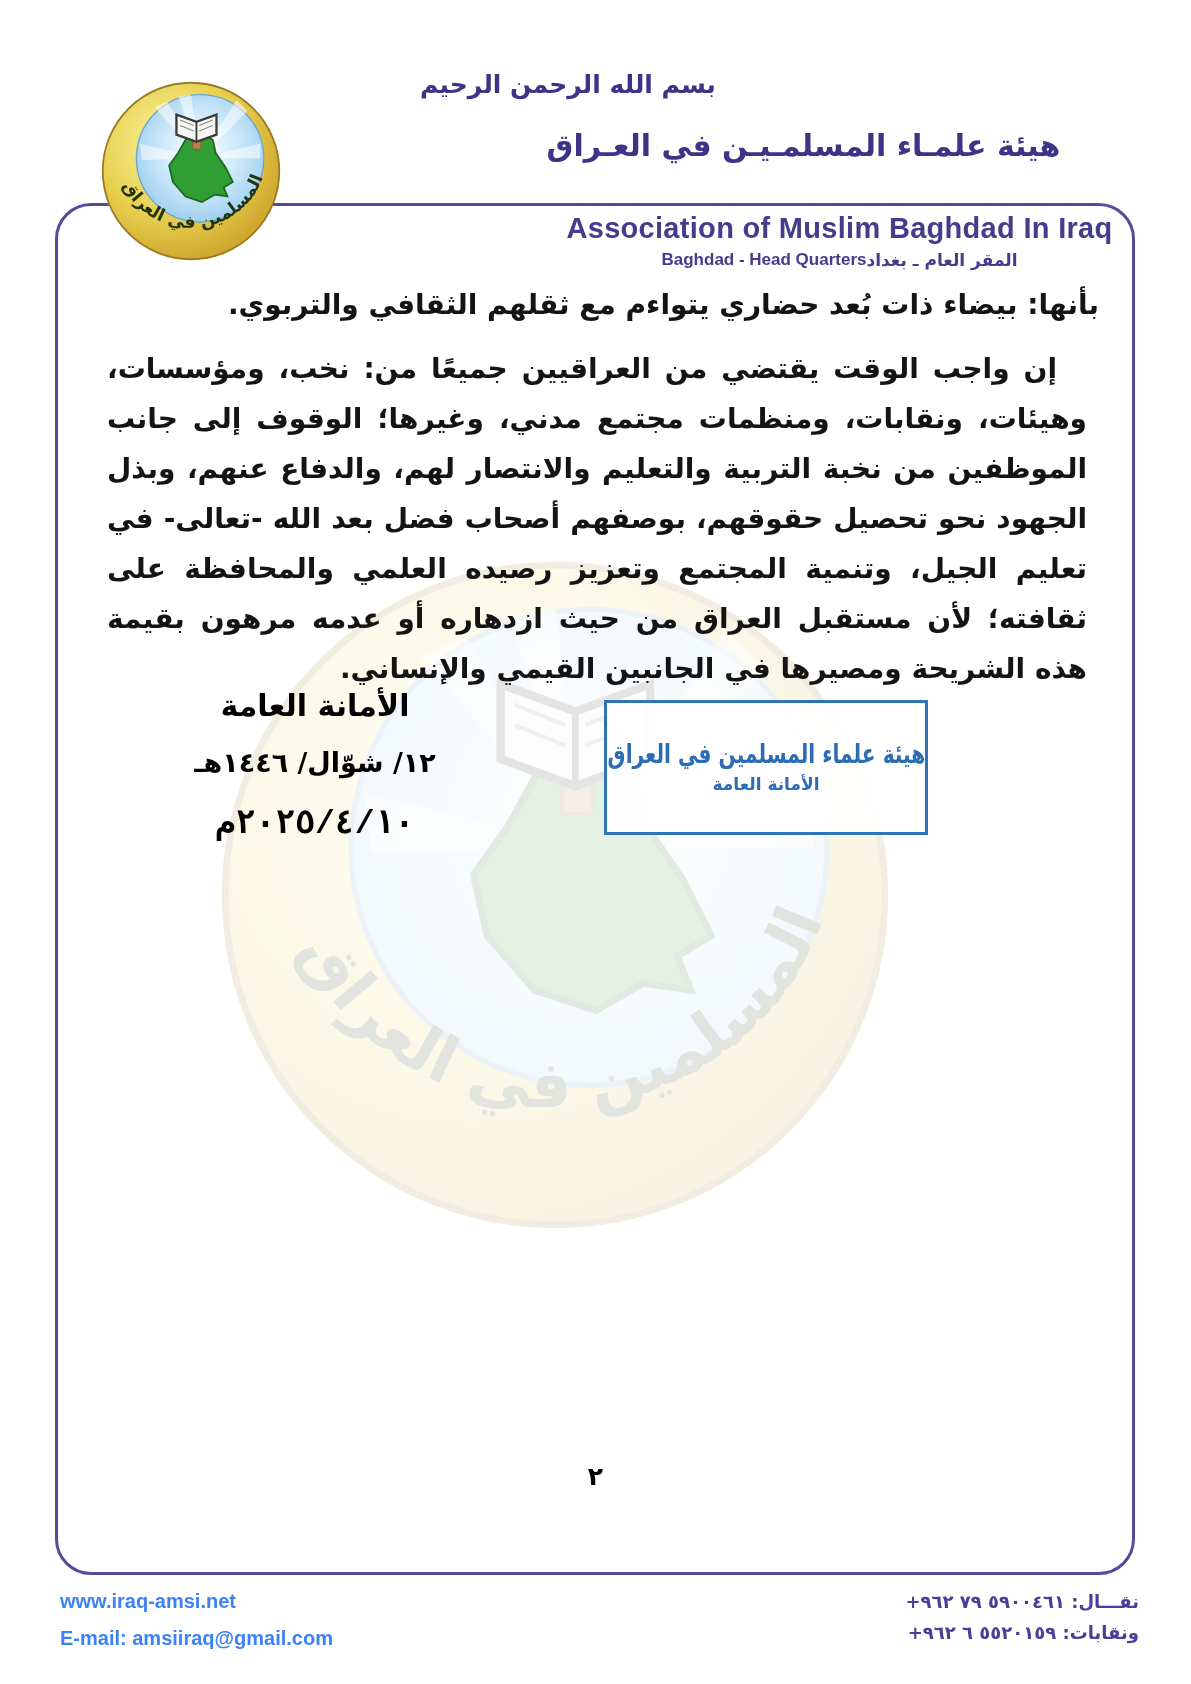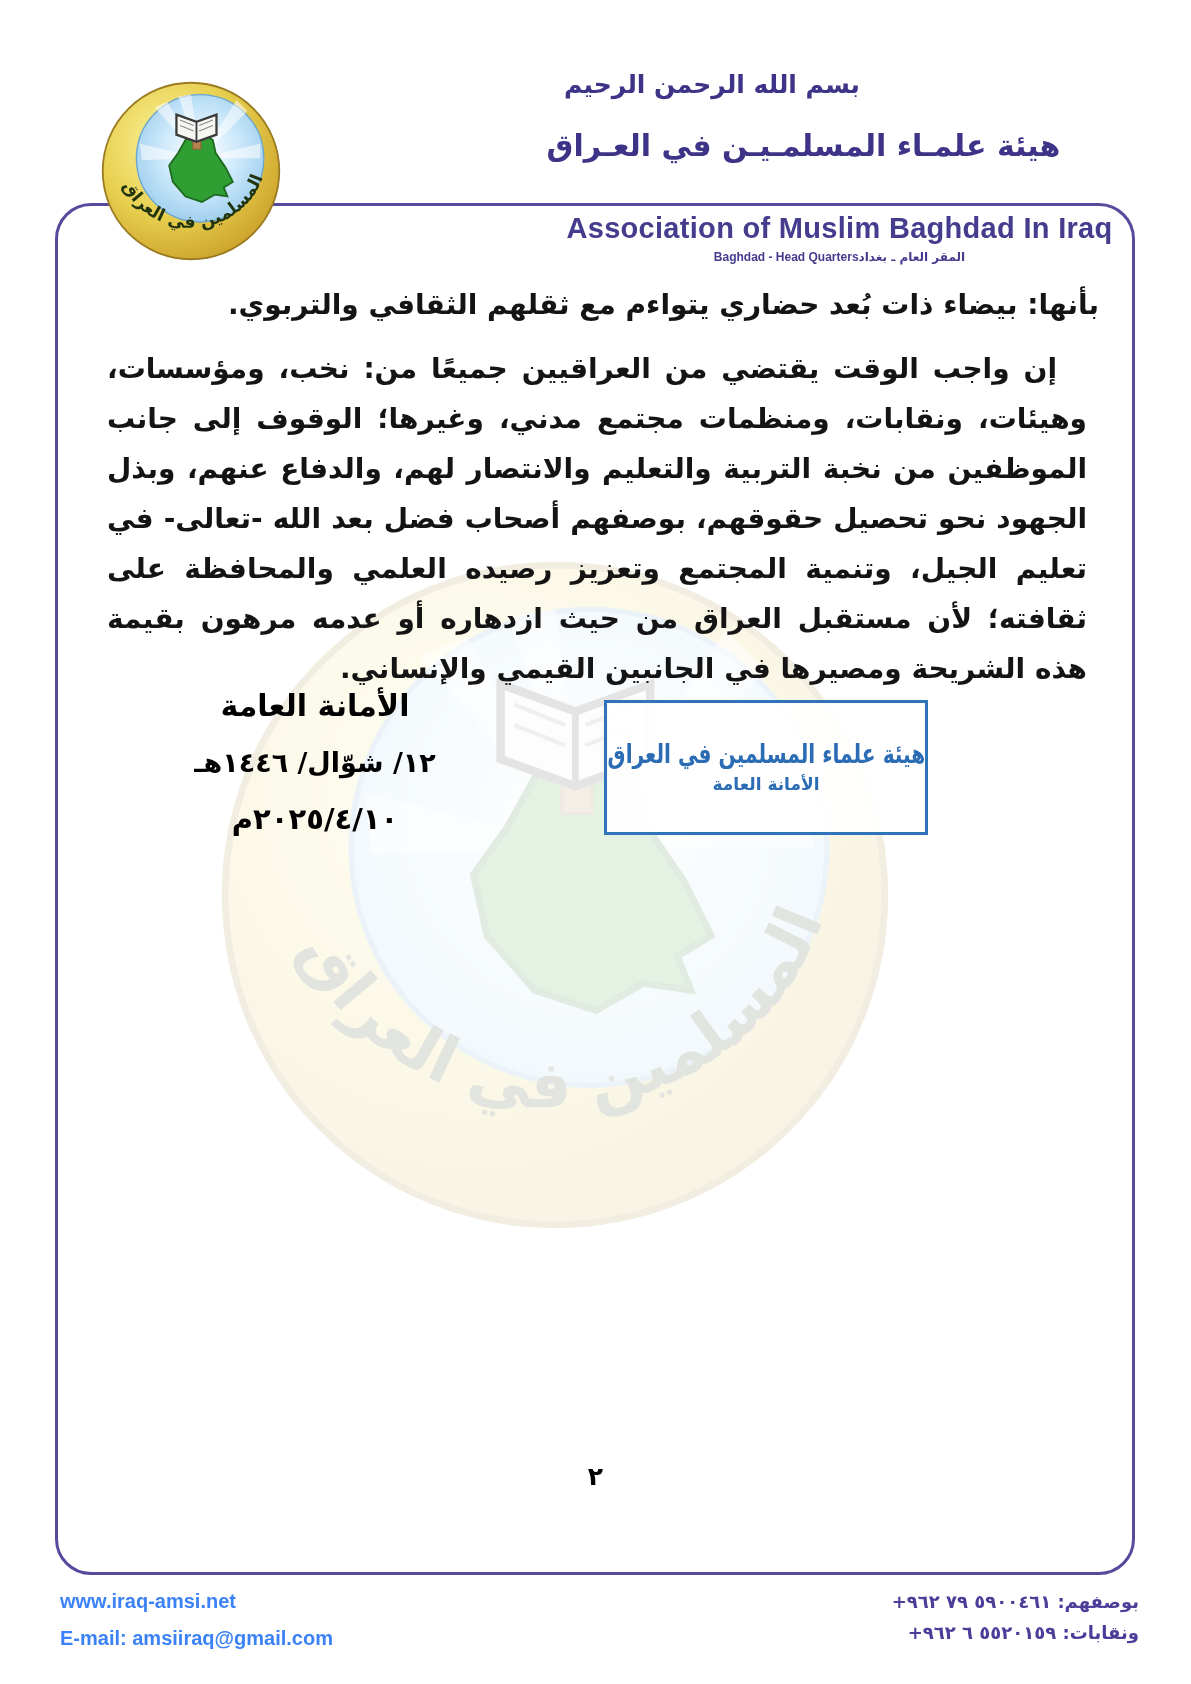--- a/index.html
+++ b/index.html
@@ -15,55 +15,55 @@
     border:3px solid #554a9c; border-radius:36px; z-index:1;
   }
   
   .watermark {
     position:absolute; left:215px; top:555px; width:680px; height:680px;
     opacity:0.13; z-index:0;
   }
   
   .logo-header { position:absolute; left:100px; top:80px; width:182px; height:182px; z-index:3; }
   .bismillah {
-    position:absolute; left:420px; top:70px; width:440px; text-align:right;
+    position:absolute; left:420px; top:70px; width:440px; text-align:left;
     color:#3e3487; font-size:25px; font-weight:bold; direction:rtl; z-index:2;
   }
   .org-title-ar {
     position:absolute; left:486px; right:70px; top:128px; text-align:center;
     color:#3e3487; font-size:30px; font-weight:bold; direction:rtl; z-index:2;
   }
   .org-title-en {
     position:absolute; left:540px; right:52px; top:212px; text-align:center;
     color:#453c8e; font-size:29px; font-weight:bold;
     font-family:"Liberation Sans", sans-serif; letter-spacing:0.3px; z-index:2;
   }
   .location-line {
     position:absolute; left:540px; right:52px; top:250px; z-index:2;
     display:flex; justify-content:center; align-items:center; 
-    color:#453c8e; font-weight:bold; font-size:12px;
+    color:#453c8e; font-weight:bold; font-size:17px;
   }
   .location-en { font-family:"Liberation Sans", sans-serif; }
   .location-ar { direction:rtl; }
   
   .body-text {
     position:absolute; left:95px; right:92px; top:280px; z-index:2;
     direction:rtl; color:#141414; font-size:28px; font-weight:bold;
     line-height:50px; text-align:justify;
   }
   .body-text p.p1 { margin:0 0 14px 0; }
   .body-text p.p2 { margin:12px; text-indent:30px; }
   
   .signature {
     position:absolute; left:140px; top:688px; width:350px; z-index:2;
     text-align:center; direction:rtl; color:#000;
   }
   .sig-title { font-size:30px; font-weight:bold; margin-bottom:24px; }
   .sig-hijri { font-size:27px; font-weight:bold; margin-bottom:24px;margin-top:16px; }
-  .sig-greg  { font-size:29px; font-weight:bold; }
+  .sig-greg  { font-size:33px; font-weight:bold;font-family:Liberation Mono, monospace; }
   
   .stamp {
     position:absolute; left:604px; top:700px; width:324px; height:135px; z-index:2;
     border:3px solid #2f73b8; background:rgba(255,255,255,0.92);
     display:flex; flex-direction:column; align-items:center; justify-content:center; gap:8px;
   }
   .stamp-calligraphy {
     color:#2b6cb4; font-size:21px; font-weight:bold; direction:rtl;
     white-space:nowrap; transform:scale(0.96,1.25);
   }
@@ -165,21 +165,21 @@
 
   <div class="page-number">٢</div>
 
   <div class="footer-left">
     <div>www.iraq-amsi.net</div>
     <div>E-mail: amsiiraq@gmail.com</div>
   </div>
 
   <div class="footer-right">
     <div class="phone-line">
-      <span>بوصفهم:</span>
+      <span>نقـــال:</span>
       <bdo dir="ltr">+٩٦٢ ٧٩ ٥٩٠٠٤٦١</bdo>
     </div>
     <div class="phone-line">
       <span>ونقابات:</span>
       <bdo dir="ltr">+٩٦٢ ٦ ٥٥٢٠١٥٩</bdo>
     </div>
   </div>
 
 </div>
 

